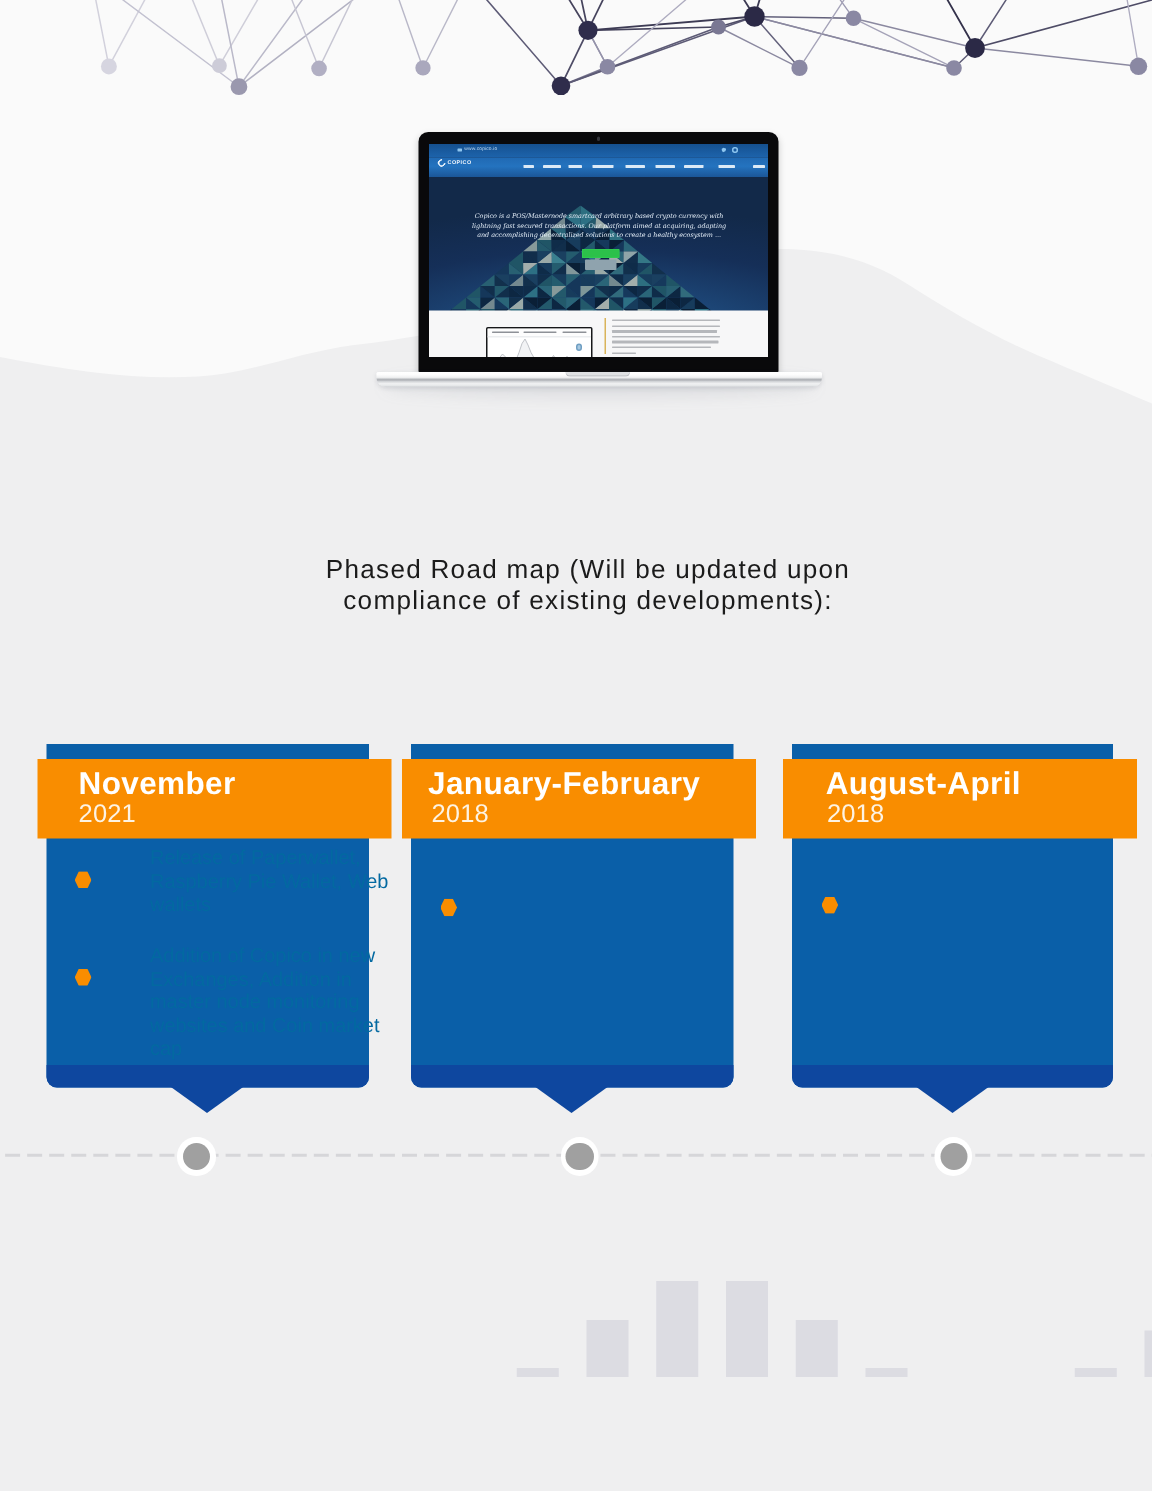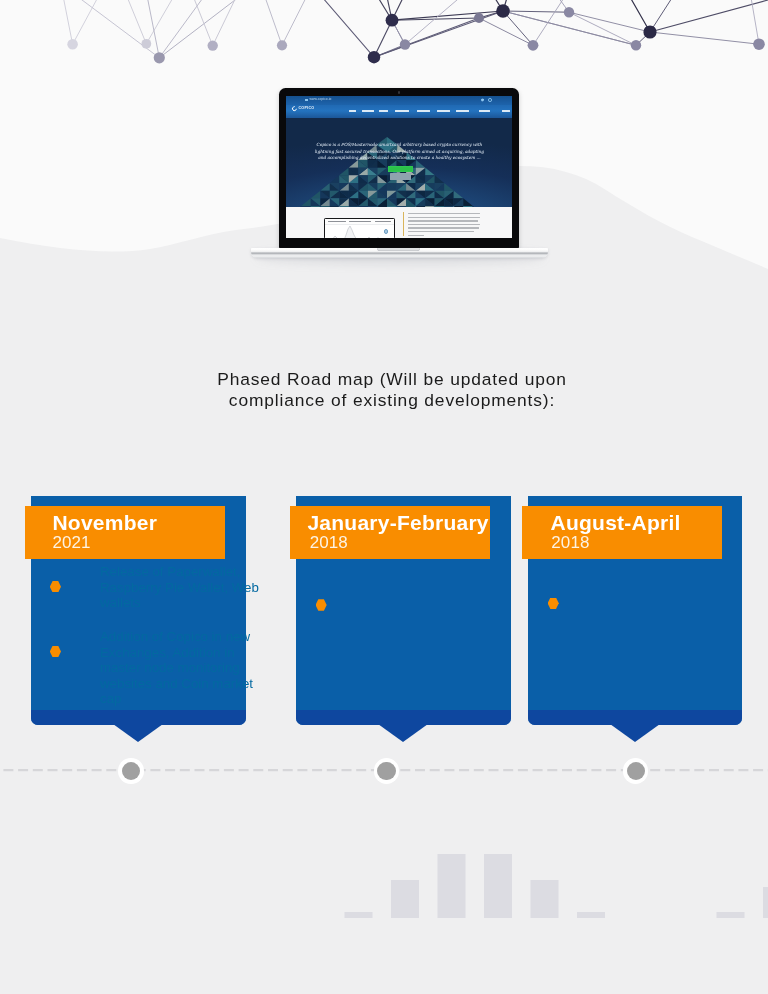--- a/index.html
+++ b/index.html
@@ -100,29 +100,29 @@
   #text-col i:nth-child(7){width:16px}
 
   
   #heading{position:absolute;left:0;top:368.6px;width:784px;text-align:center;
            font-size:17.4px;line-height:21px;color:#1b1b1b;letter-spacing:.85px;}
   #heading div{display:block;}
 
   
   #roadmap{position:absolute;left:0;top:0;width:768px;height:994px;}
   .card{position:absolute;top:496px;width:214.5px;height:228.5px;}
-  .c1{left:31px}.c2{left:296px}.c3{left:527.5px}
+  .c1{left:31px}.c2{left:274px}.c3{left:527.5px}
   .card-body{position:absolute;left:0;top:0;width:214.5px;height:228.5px;background:#0a5fa8;
              border-radius:0 0 7px 7px;}
   .card-foot{position:absolute;left:0;top:214px;width:214.5px;height:14.5px;background:#0e479f;
              border-radius:0 0 7px 7px;}
   .card-arrow{position:absolute;left:82.2px;top:228.4px;width:0;height:0;
               border-left:25px solid transparent;
               border-right:25px solid transparent;border-top:18.8px solid #0e479f;}
-  .card-head{position:absolute;left:-6px;top:9.6px;width:200px;height:53.2px;background:#f98d00;}
+  .card-head{position:absolute;left:-6px;top:9.6px;width:200px;height:53.2px;background:#f98d00;padding-left:36px;}
   .card-month{position:absolute;left:27.4px;top:5px;color:#fff;font-weight:bold;
               font-size:21px;letter-spacing:.25px;line-height:24px;white-space:nowrap;}
   .card-year{position:absolute;left:27.4px;top:27.7px;color:#fdf3e3;font-size:17px;
              letter-spacing:.1px;line-height:19px;}
   .c2 .card-month{left:17.4px}
   .c2 .card-year{left:19.7px}
   .c3 .card-month{left:29px}
   .c3 .card-year{left:29.8px}
   .bullet{position:absolute;width:11.2px;height:11.6px;background:#f98d00;
           clip-path:polygon(25% 0%,75% 0%,100% 50%,75% 100%,25% 100%,0% 50%);}

